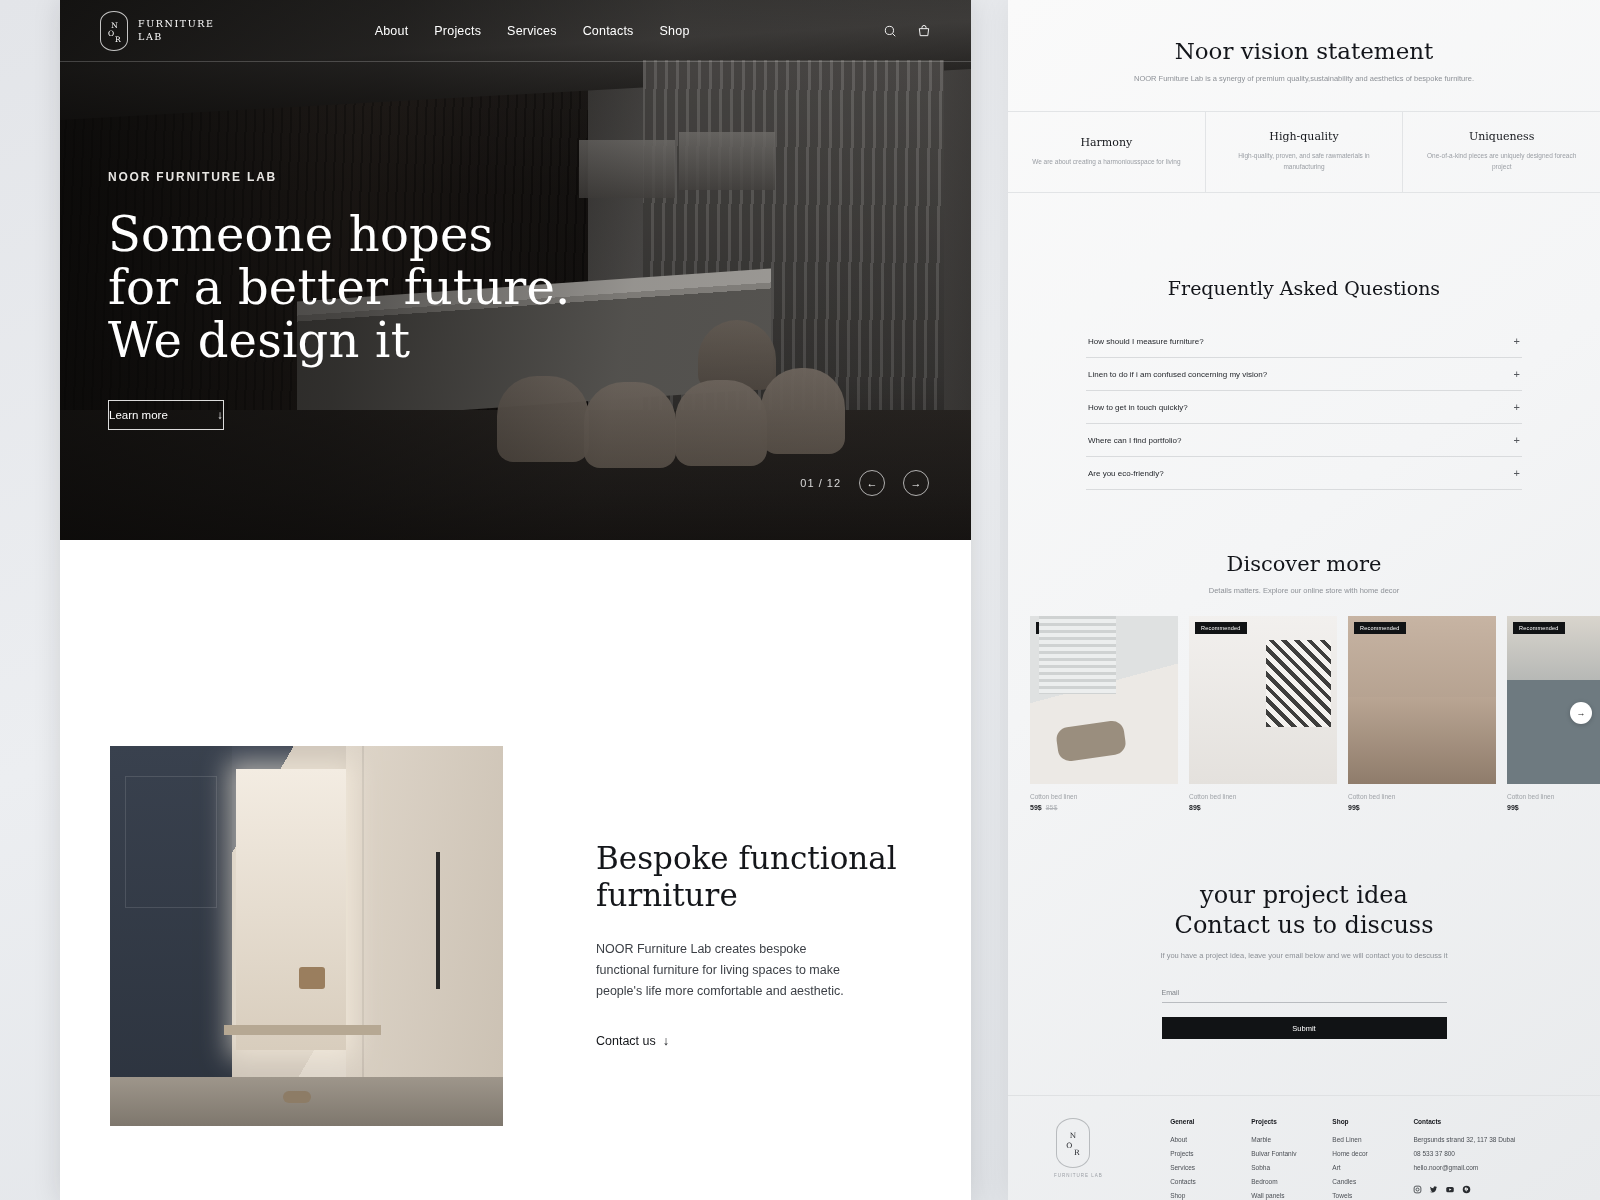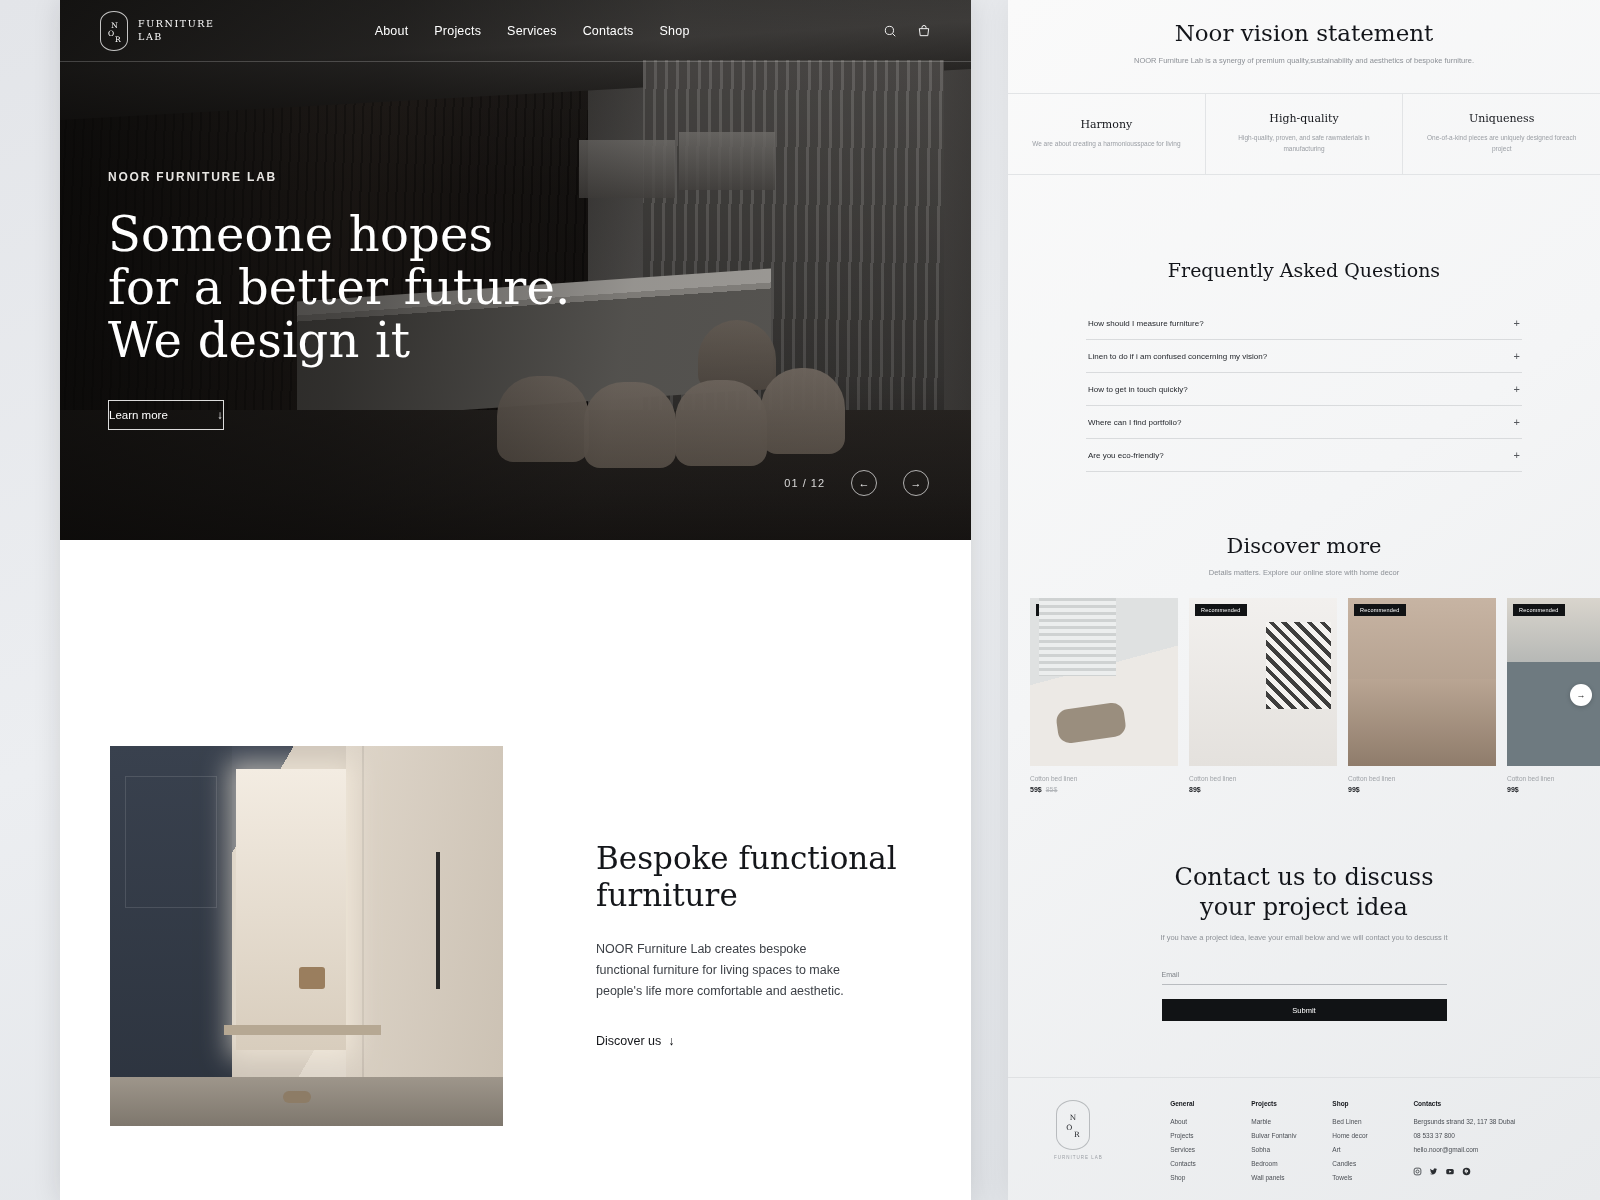--- a/index.html
+++ b/index.html
@@ -99,21 +99,21 @@
   .nav-icons svg { display:block; }
 
   .hero-copy { position: absolute; left: 48px; top: 170px; }
   .eyebrow { color: #e8e6e3; font-size: 12px; letter-spacing: 1.8px; font-weight: 700; }
   .hero-h1 { color: #fff; font-size: 48px; line-height: 1.1; margin-top: 24px; font-weight: 400; letter-spacing: .2px;}
   .learn-btn {
     margin-top: 34px; width: 116px; height: 30px; border: 1px solid rgba(255,255,255,0.85);
     display: flex; align-items: center; justify-content: space-between; gap: 8px;
     color: #fff; font-size: 11.5px; background: transparent; cursor: pointer;
   }
-  .slider-ui { position: absolute; right: 42px; bottom: 44px; display: flex; align-items: center; gap: 26px;}
+  .slider-ui { position: absolute; right: 42px; bottom: 44px; display: flex; align-items: center; gap: 18px;}
   .slider-count { color: rgba(255,255,255,0.82); font-size: 11px; letter-spacing: 1px; }
   .circ { width: 26px; height: 26px; border-radius: 50%; border: 1px solid rgba(255,255,255,0.65);
     display: flex; align-items: center; justify-content: center; color: #fff; font-size: 11px; cursor: pointer;}
   .bespoke-img {
     position: absolute; left: 50px; top: 746px; width: 393px; height: 380px;
     background: linear-gradient(120deg,#3d4553 0 30%, #cfc6ba 30% 62%, #ded6cb 62% 100%);
     overflow: hidden;
   }
   .bi-cab { position:absolute; left:0; top:0; width:31%; height:100%;
     background: linear-gradient(180deg,#39414e,#2c333e); }
@@ -139,21 +139,21 @@
     position: absolute; left: 1008px; top: 0; width: 592px; height: 1200px;
     background: linear-gradient(145deg,#fafafa 0%, #f4f5f6 45%, #e8eaec 100%);
     box-shadow: -6px 0 30px rgba(0,0,0,0.05);
     overflow: hidden;
   }
   .rb-inner { position: relative; width: 592px; height: 1200px; padding: 0; }
 
   .sec-title { text-align: center; color: #13151a; font-weight: 400; }
   .sec-sub { text-align: center; color: #8d9197; font-size: 7.5px; line-height: 1.55; margin-top: 9px;}
 
-  .vision { padding-top: 20px; }
+  .vision { padding-top: 38px; }
   .vision .sec-title { font-size: 23px; }
   .value-row { margin-top: 26px; border-top: 1px solid #e2e4e6; border-bottom: 1px solid #e2e4e6;
     display: flex; height: 82px; }
   .value-col { flex: 1; display: flex; flex-direction: column; align-items: center; justify-content: center;
     padding: 0 14px; }
   .value-col + .value-col { border-left: 1px solid #e2e4e6; }
   .value-h { font-size: 11px; color: #15171c; font-family:"DejaVu Serif",serif; }
   .value-p { font-size: 6.5px; color: #9a9ea4; text-align: center; line-height: 1.65; margin-top: 8px; }
 
   .faq { padding: 84px 78px 0 78px; }
@@ -306,21 +306,21 @@
       <div class="bi-shoe"></div>
   </div>
 
   <div class="bespoke-txt">
     <h2 class="bespoke-h2 serif">
       <div>Bespoke functional</div>
       <div>furniture</div>
     </h2>
     <p class="bespoke-p">NOOR Furniture Lab creates bespoke functional furniture for living spaces to make people's life more comfortable and aesthetic.</p>
     <div class="contact-link">
-      <span>Discover us</span>
+      <span>Contact us</span>
       <span>↓</span>
     </div>
   </div>
 </div>
 
 <div class="right-board">
  <div class="rb-inner">
 
   <section class="vision">
     <h2 class="sec-title serif">Noor vision statement</h2>
@@ -410,22 +410,22 @@
           <span>99$</span>
         </div>
       </div>
 
       <div class="card-next">→</div>
     </div>
   </section>
 
   <section class="contact-sec">
     <h2 class="sec-title serif">
+      <div>your project idea</div>
       <div>Contact us to discuss</div>
-      <div>your project idea</div>
     </h2>
     <p class="sec-sub">If you have a project idea, leave your email below and we will contact you to descuss it</p>
     <div class="email-field">
       <div class="email-label">Email</div>
     </div>
     <div class="submit-btn">Submit</div>
   </section>
 
   <footer class="footer">
     <div class="f-brand">

